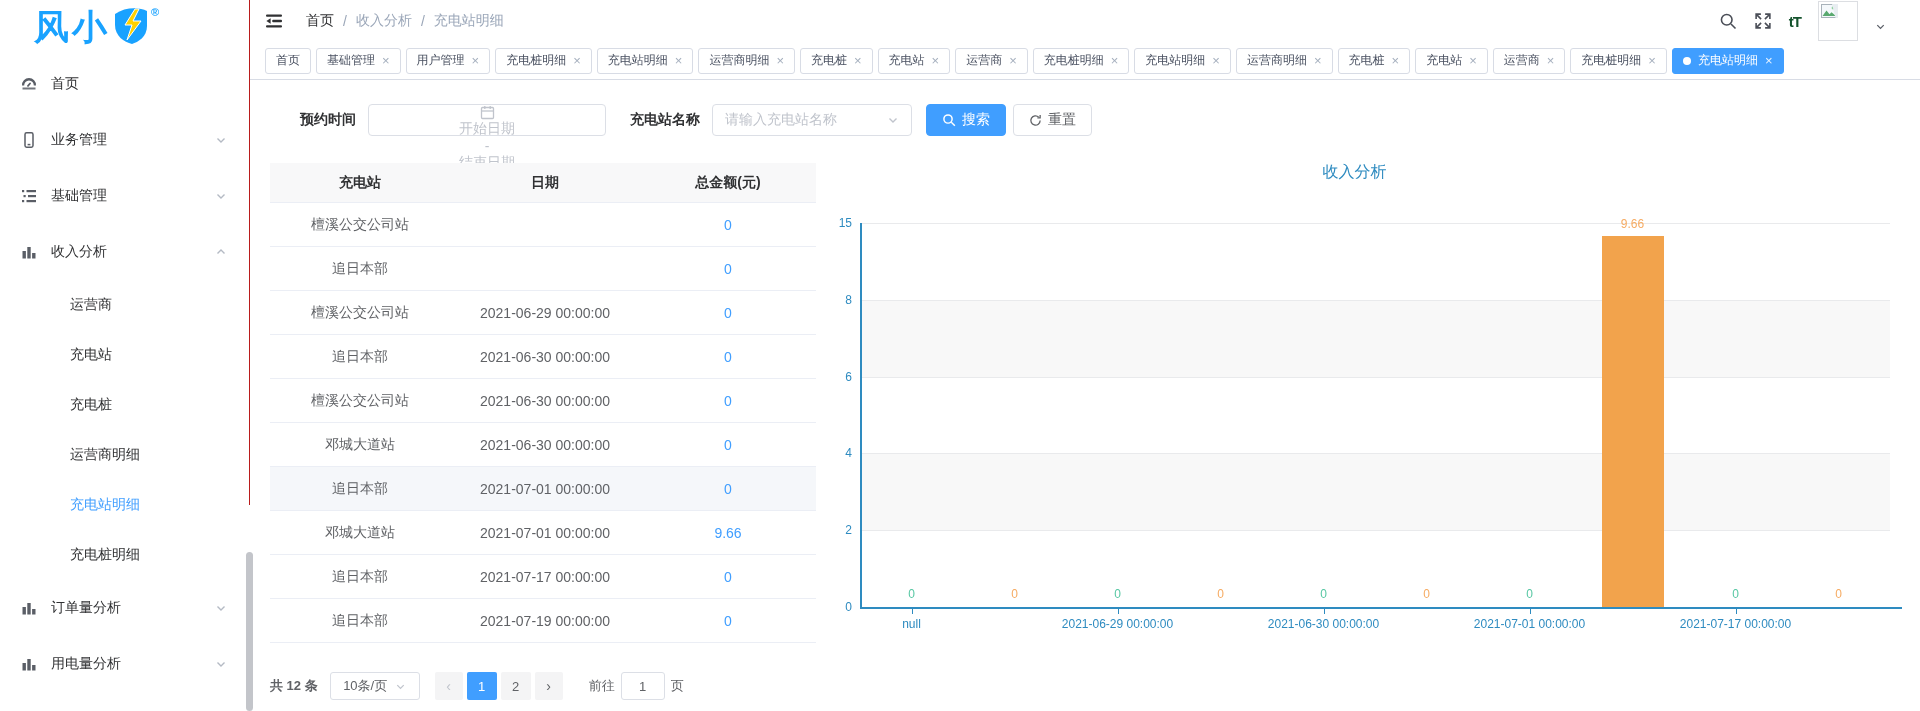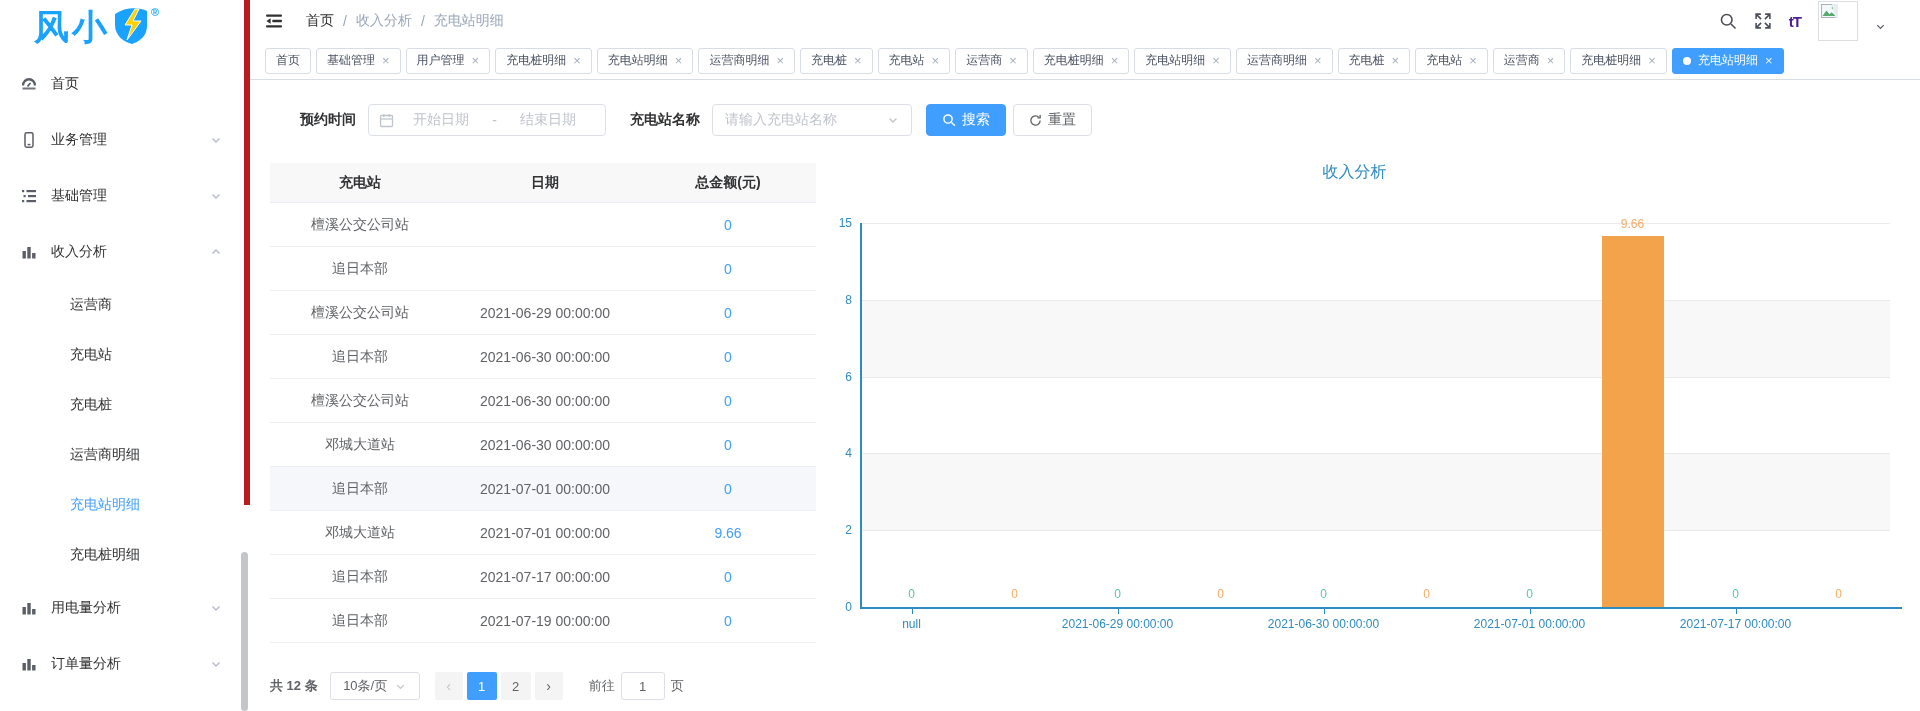--- a/index.html
+++ b/index.html
@@ -2,56 +2,56 @@
 <html><head>
 <meta charset="utf-8">
 <style>
   * { margin:0; padding:0; box-sizing:border-box; }
   html,body { width:1920px; height:711px; }
   body {
     font-family:"Liberation Sans","DejaVu Sans",sans-serif;
     background:#fff; color:#303133; overflow:hidden; position:relative; font-size:14px;
   }
   
-  .sidebar { position:absolute; left:0; top:0; width:250px; height:505px; background:#fff; border-right:6px solid #b91c1c; }
+  .sidebar { position:absolute; left:0; top:0; width:250px; height:505px; background:#fff; border-right:1px solid #b91c1c; }
   .logo { height:56px; display:flex; align-items:flex-start; padding:6px 0 0 34px; }
   .logo-text { font-size:35px; font-weight:bold; color:#19a2ff; letter-spacing:3px; line-height:42px; }
   .logo-bolt { margin-left:2px; }
   .logo-reg { font-size:11px; color:#19a2ff; font-weight:bold; margin-left:1px; }
   .mi { height:56px; display:flex; align-items:center; padding:0 22px 0 20px; cursor:pointer; color:#303133; white-space:nowrap; }
   .mi .mico { width:18px; height:18px; margin-right:13px; display:inline-flex; }
   .mlabel { font-size:14px; }
   .mcaret { margin-left:auto; display:inline-flex; }
   .smi { height:50px; display:flex; align-items:center; padding-left:70px; font-size:14px; color:#303133; cursor:pointer; white-space:nowrap; }
   .smi.active { color:#409eff; }
   .sb-thumb { position:absolute; right:-4px; top:552px; width:7px; height:159px; border-radius:4px; background:#c3c5ca; }
   
   .topbar { position:absolute; left:250px; top:0; width:1670px; height:42px; display:flex; align-items:center; background:#fff; }
   .collapse-btn { margin-left:14px; display:inline-flex; cursor:pointer; }
   .breadcrumb { margin-left:22px; font-size:14px; display:flex; align-items:center; gap:9px; }
   .bc-item { color:#303133; }
   .bc-item.muted { color:#9aa6b8; }
   .bc-sep { color:#9aa6b8; }
   .tr-icons { margin-left:auto; margin-right:34px; display:flex; align-items:center; gap:17px; }
   .tr-ico { display:inline-flex; cursor:pointer; }
-  .font-ico { font-size:15px; color:#4c1d95; font-weight:bold; cursor:pointer; letter-spacing:-1px; }
+  .font-ico { font-size:15px; color:#14532d; font-weight:bold; cursor:pointer; letter-spacing:-1px; }
   .avatar-box { width:40px; height:40px; border:1px solid #dcdee2; background:#fff; position:relative; cursor:pointer; }
   .avatar-box svg { position:absolute; left:2px; top:2px; }
   .tr-caret { display:inline-flex; margin-top:10px; cursor:pointer; }
   
   .tabbar { position:absolute; left:250px; top:42px; width:1670px; height:38px; display:flex; align-items:center; padding:0 15px; gap:5px; border-bottom:1px solid #d8dce5; background:#fff; white-space:nowrap; overflow:hidden; }
   .tab { height:26px; padding:0 10px; border:1px solid #d8dce5; border-radius:3px; font-size:12px; color:#495060; display:inline-flex; align-items:center; gap:7px; cursor:pointer; background:#fff; flex:none; }
   .tab .tabx { color:#a4aebd; font-size:13px; line-height:1; cursor:pointer; }
   .tab.active { background:#409eff; border-color:#409eff; color:#fff; }
   .tab.active .tabx { color:#eaf4ff; }
   .tabdot { width:8px; height:8px; border-radius:50%; background:#fff; display:inline-block; }
   
   .filters { position:absolute; left:300px; top:104px; height:32px; display:flex; align-items:center; }
   .flabel { font-weight:bold; color:#303133; font-size:14px; white-space:nowrap; }
-  .datebox { margin-left:12px; width:238px; height:32px; border:1px solid #dcdfe6; border-radius:4px; display:flex; align-items:center; padding:0 10px; cursor:text; background:#fff; }
+  .datebox { margin-left:12px; width:238px; height:32px; border:1px solid #dcdfe6; border-radius:4px; display:flex; align-items:center; padding:0 10px; cursor:text; background:#fff;flex-direction:column; }
   .datebox .ph { color:#c0c4cc; font-size:14px; flex:1; text-align:center; }
   .datebox .sep { color:#c0c4cc; font-size:14px; padding:0 4px; }
   .selbox { margin-left:12px; width:200px; height:32px; border:1px solid #dcdfe6; border-radius:4px; display:flex; align-items:center; padding:0 12px; cursor:pointer; background:#fff; }
   .selbox .ph { color:#c0c4cc; font-size:14px; flex:1; }
   .lbl2 { margin-left:24px; }
   .btn { height:32px; border-radius:4px; display:inline-flex; align-items:center; gap:6px; font-size:14px; padding:0 15px; cursor:pointer; border:1px solid #dcdfe6; background:#fff; color:#606266; }
   .btn.primary { margin-left:14px; background:#409eff; border-color:#409eff; color:#fff; }
   .btn.plain { margin-left:7px; }
   
   .tbl { position:absolute; left:270px; top:163px; width:546px; font-size:14px; }
@@ -181,36 +181,36 @@
         <span class="mlabel">充电桩明细</span>
       </div>
       <div class="mi">
         <span class="mico">
           <svg width="18" height="18" viewBox="0 0 18 18" fill="#5a5e66">
             <rect x="2.5" y="8" width="3.4" height="7.5"></rect>
             <rect x="7.3" y="4" width="3.4" height="11.5"></rect>
             <rect x="12.1" y="10" width="3.4" height="5.5"></rect>
           </svg>
         </span>
-        <span class="mlabel">用电量分析</span>
+        <span class="mlabel">订单量分析</span>
         <span class="mcaret">
           <svg width="12" height="12" viewBox="0 0 12 12">
             <path d="M2.5 4.5L6 8l3.5-3.5" fill="none" stroke="#b4bac4" stroke-width="1.4"></path>
           </svg>
         </span>
       </div>
       <div class="mi">
         <span class="mico">
           <svg width="18" height="18" viewBox="0 0 18 18" fill="#5a5e66">
             <rect x="2.5" y="8" width="3.4" height="7.5"></rect>
             <rect x="7.3" y="4" width="3.4" height="11.5"></rect>
             <rect x="12.1" y="10" width="3.4" height="5.5"></rect>
           </svg>
         </span>
-        <span class="mlabel">订单量分析</span>
+        <span class="mlabel">用电量分析</span>
         <span class="mcaret">
           <svg width="12" height="12" viewBox="0 0 12 12">
             <path d="M2.5 4.5L6 8l3.5-3.5" fill="none" stroke="#b4bac4" stroke-width="1.4"></path>
           </svg>
         </span>
       </div>
       <div class="mi"></div>
     </nav>
   <div class="sb-thumb"></div>
 </aside>

